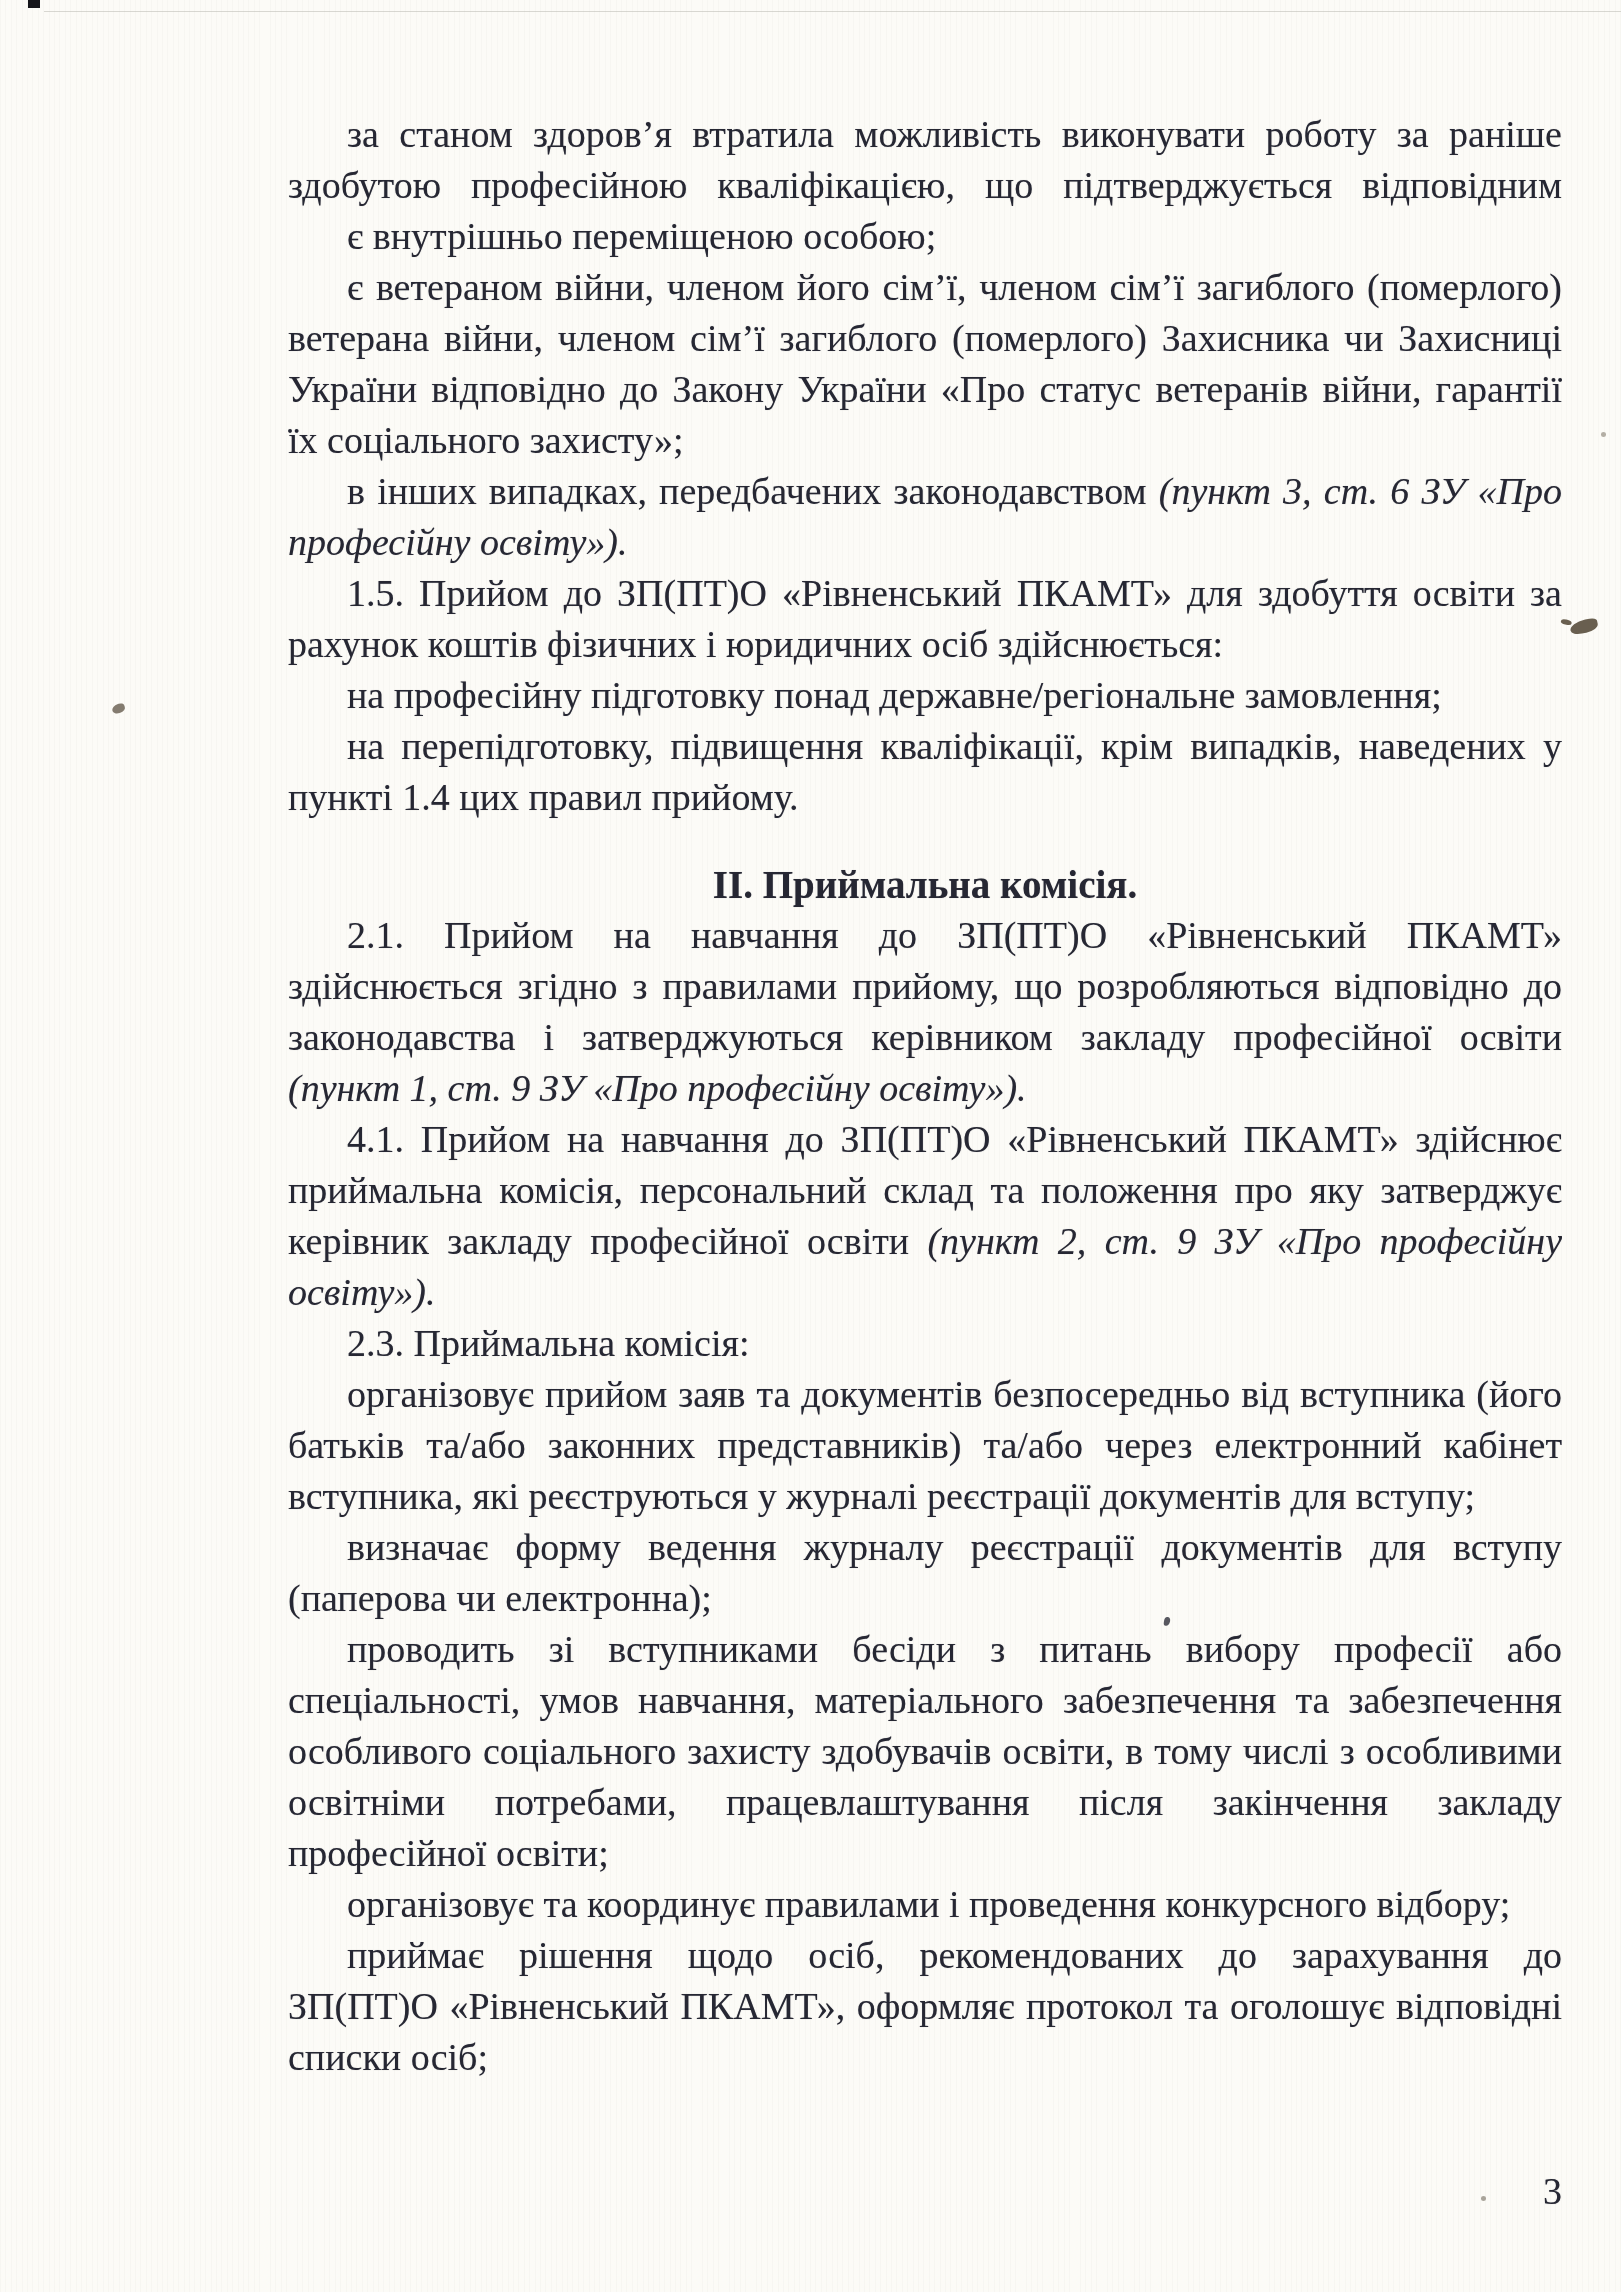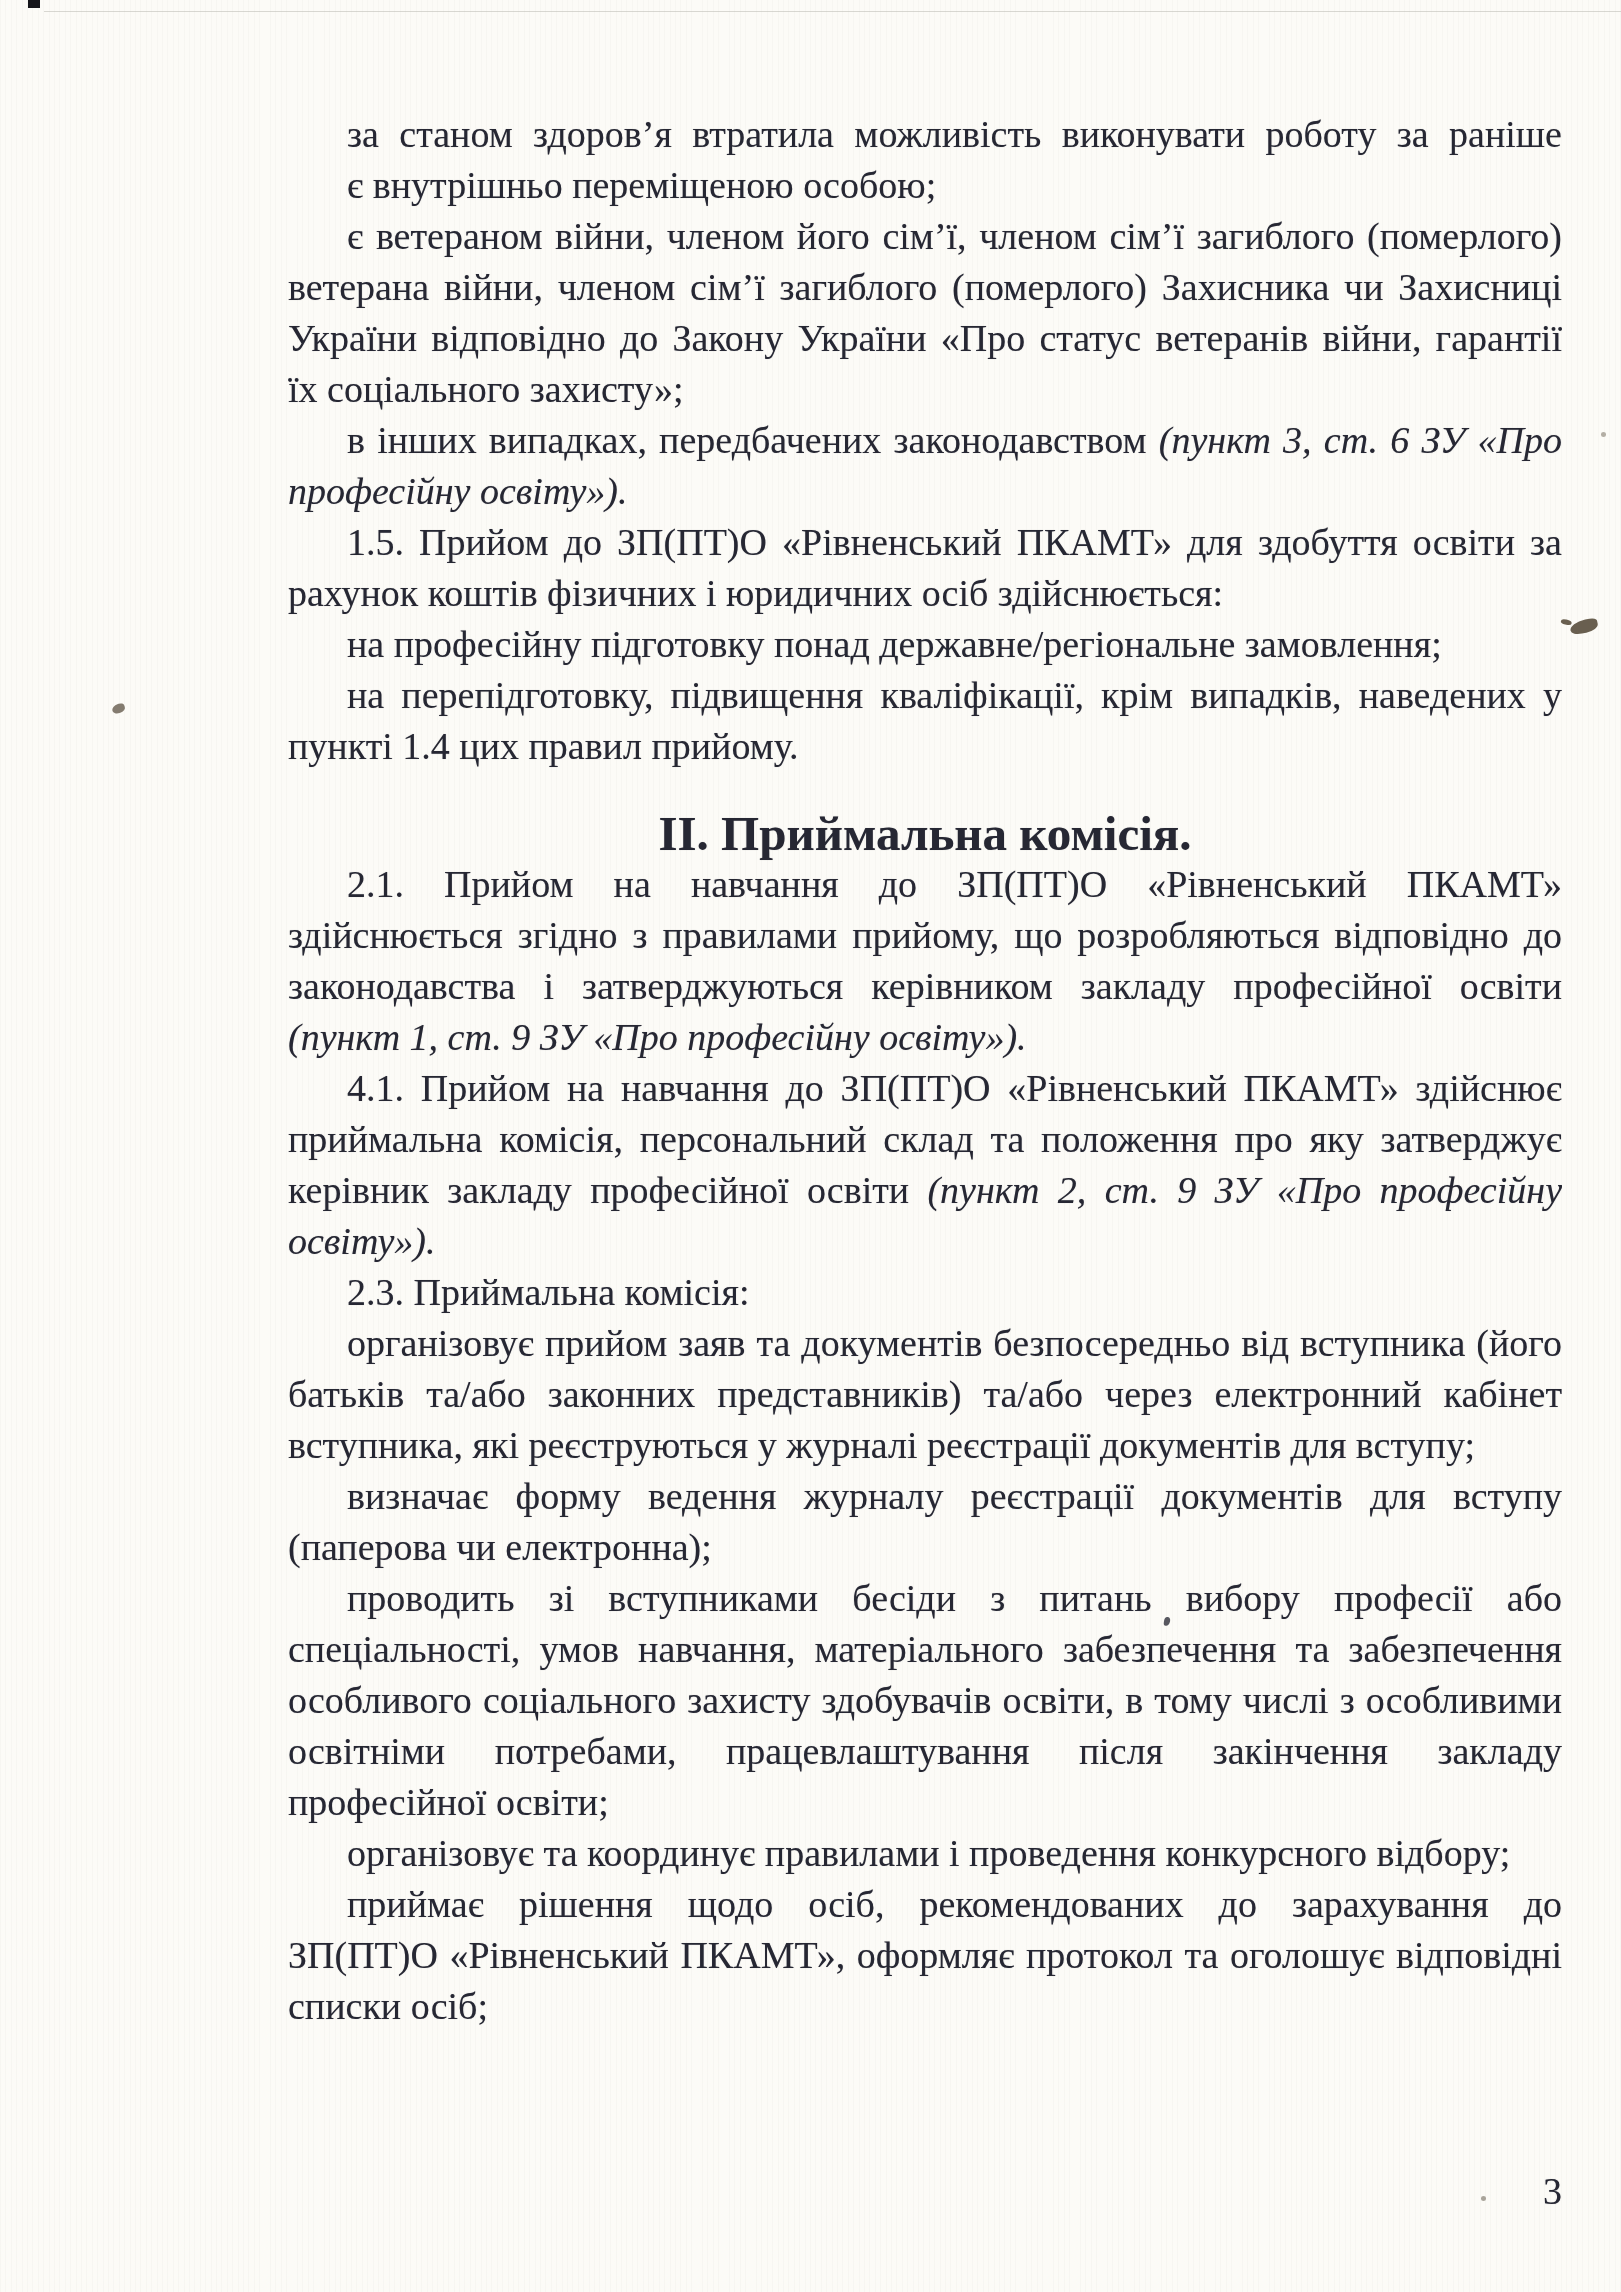--- a/index.html
+++ b/index.html
@@ -37,21 +37,21 @@
     white-space: normal;
   }
   .line.last { text-align-last: left; }
   .line.indent { text-indent: 59px; }
   .heading {
     height: 51px;
     line-height: 51px;
     margin-top: 36px;
     text-align: center;
     font-weight: bold;
-    font-size: 49px;
+    font-size: 39px;
   }
   i { font-style: italic; }
   .page-number {
     position: absolute;
     left: 260px; top: 2169px;
     width: 1274px;
     text-align: right;
     font-size: 38px;
     text-shadow: 0 0 0.9px rgba(38,39,51,0.35);
   }
@@ -85,20 +85,21 @@
   <div class="artifact a-left-dot"></div>
   <div class="artifact a-right-smudge"></div>
   <div class="artifact a-right-dot"></div>
   <div class="artifact a-margin-faint-dot"></div>
   <div class="artifact a-under-text-dot"></div>
   <div class="artifact a-near-pagenum"></div>
 
   <div class="text-block">
       <div class="paragraph">
         <div class="line indent"><span>за станом здоров’я втратила можливість виконувати роботу за раніше</span></div>
+        <div class="line"><span>здобутою професійною кваліфікацією, що підтверджується відповідним</span></div>
       </div>
       <div class="paragraph">
         <div class="line indent last"><span>є внутрішньо переміщеною особою;</span></div>
       </div>
       <div class="paragraph">
         <div class="line indent"><span>є ветераном війни, членом його сім’ї, членом сім’ї загиблого (померлого)</span></div>
         <div class="line"><span>ветерана війни, членом сім’ї загиблого (померлого) Захисника чи Захисниці</span></div>
         <div class="line"><span>України відповідно до Закону України «Про статус ветеранів війни, гарантії</span></div>
         <div class="line last"><span>їх соціального захисту»;</span></div>
       </div>

